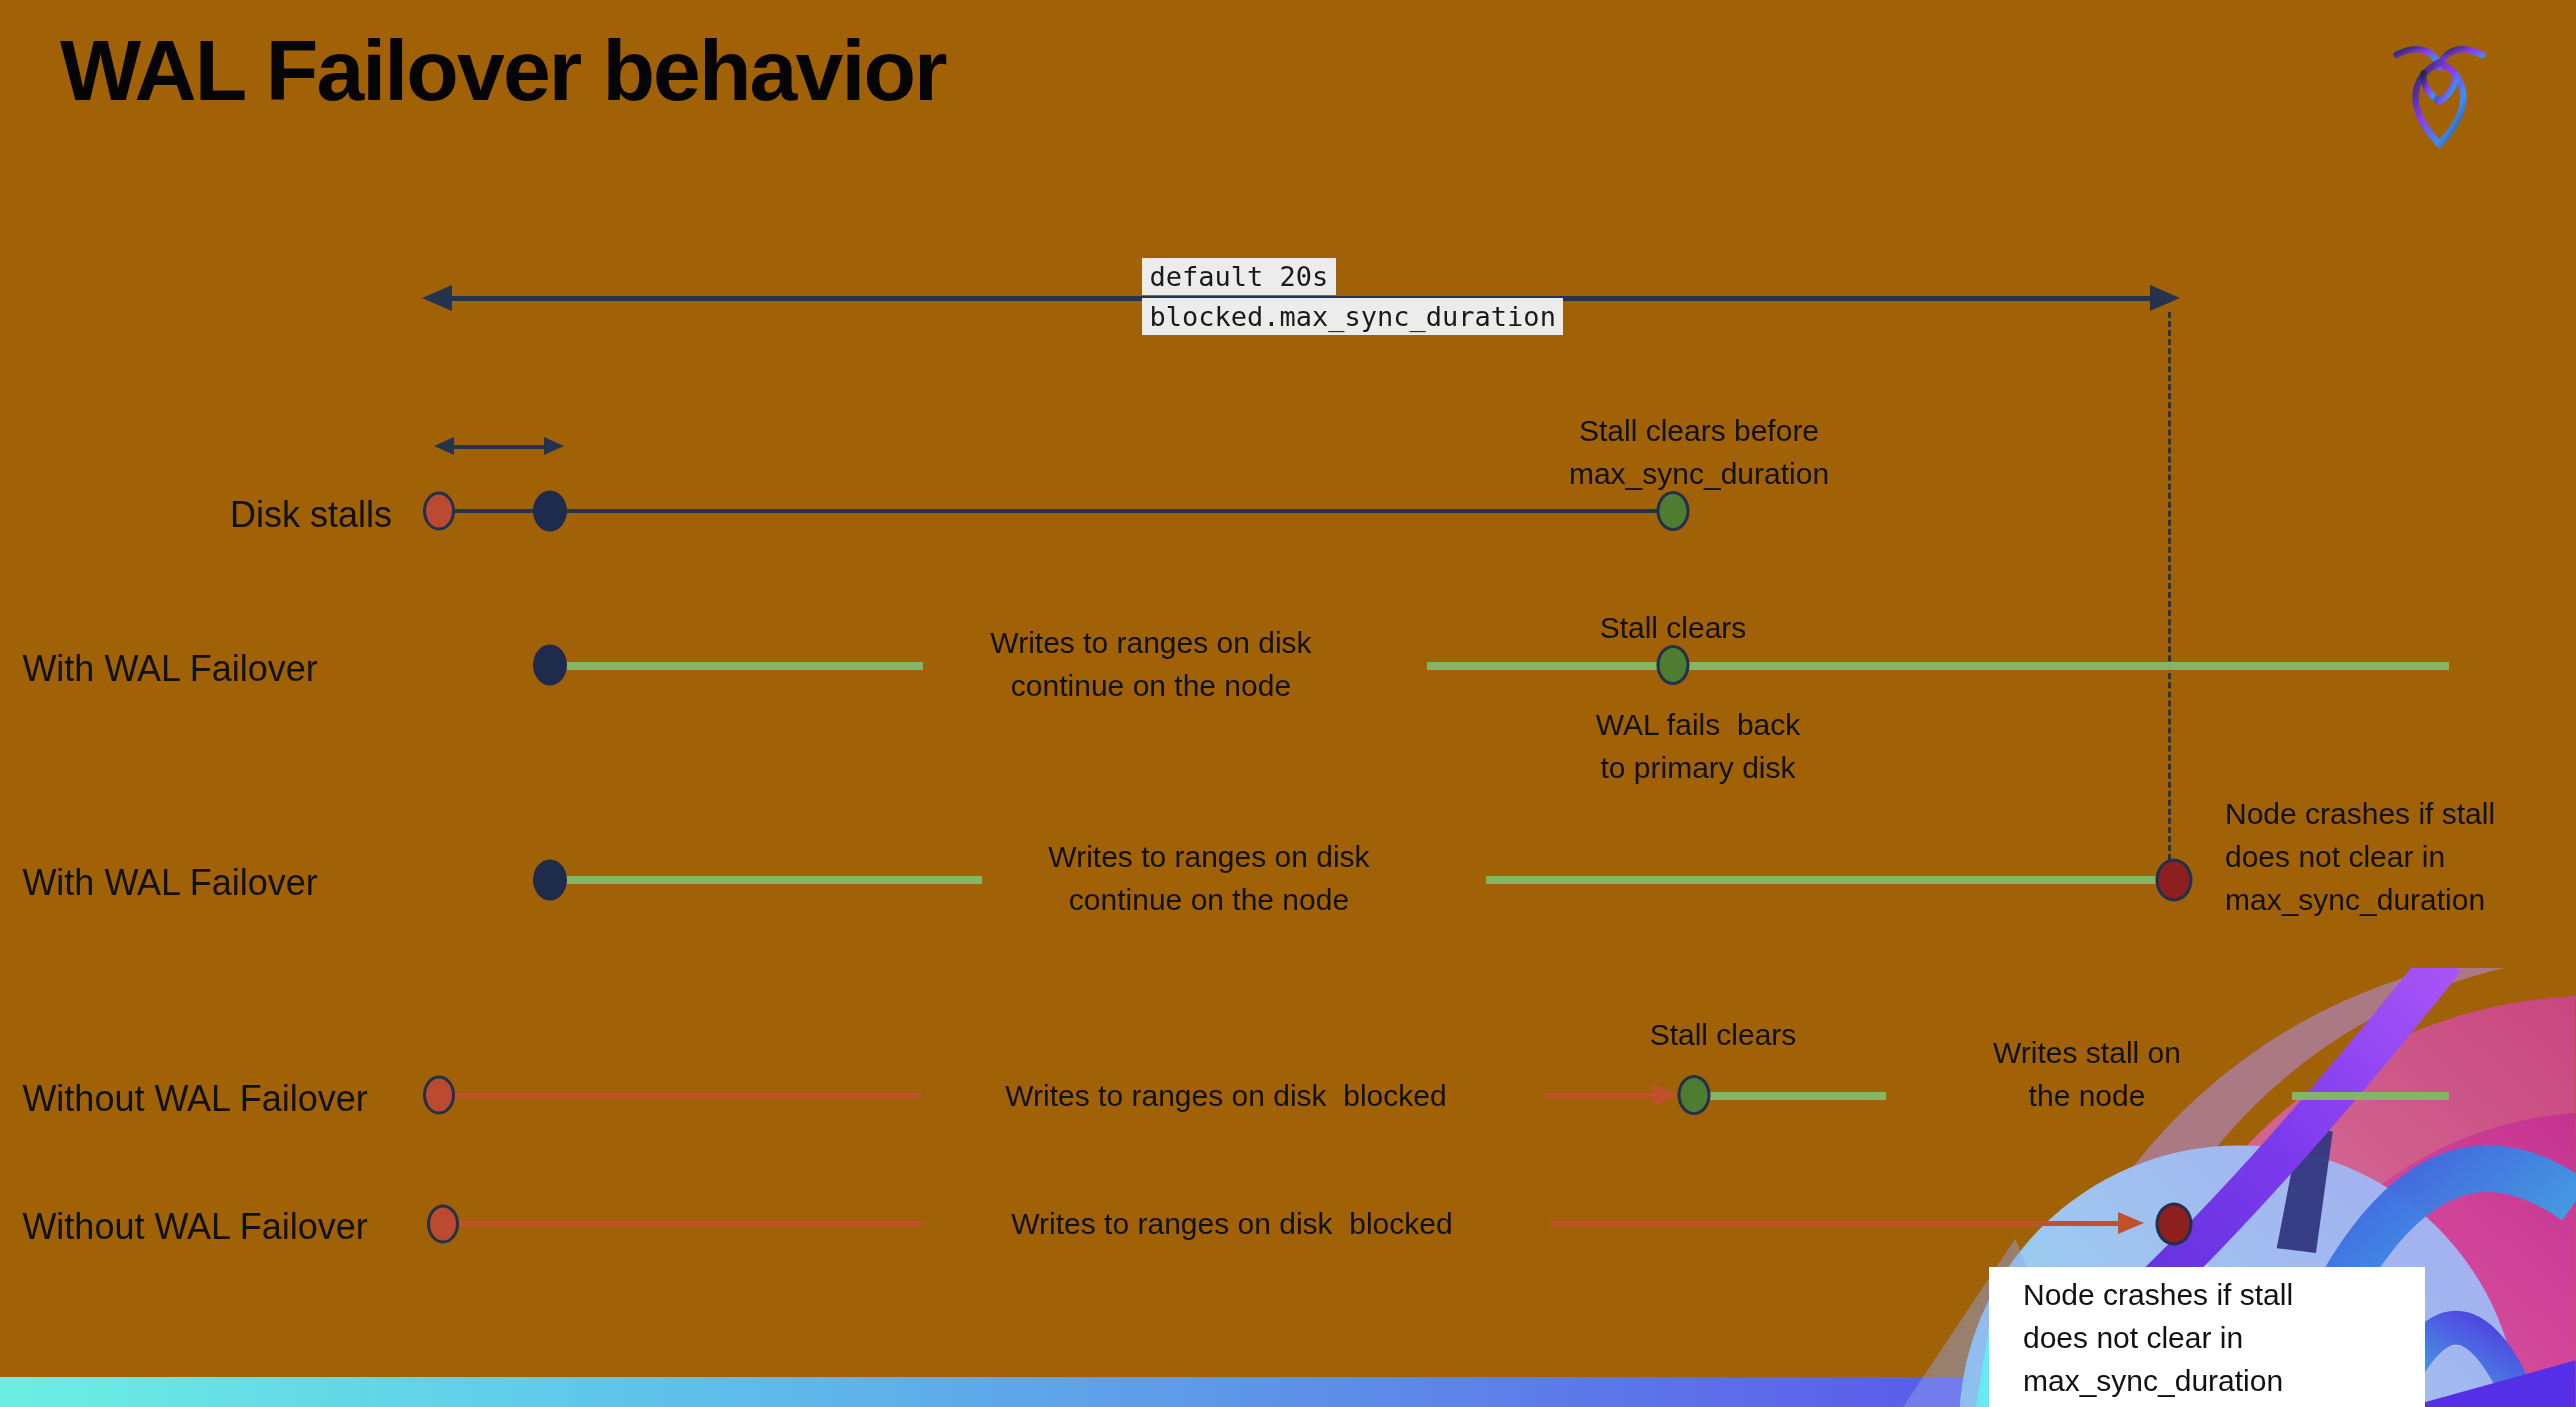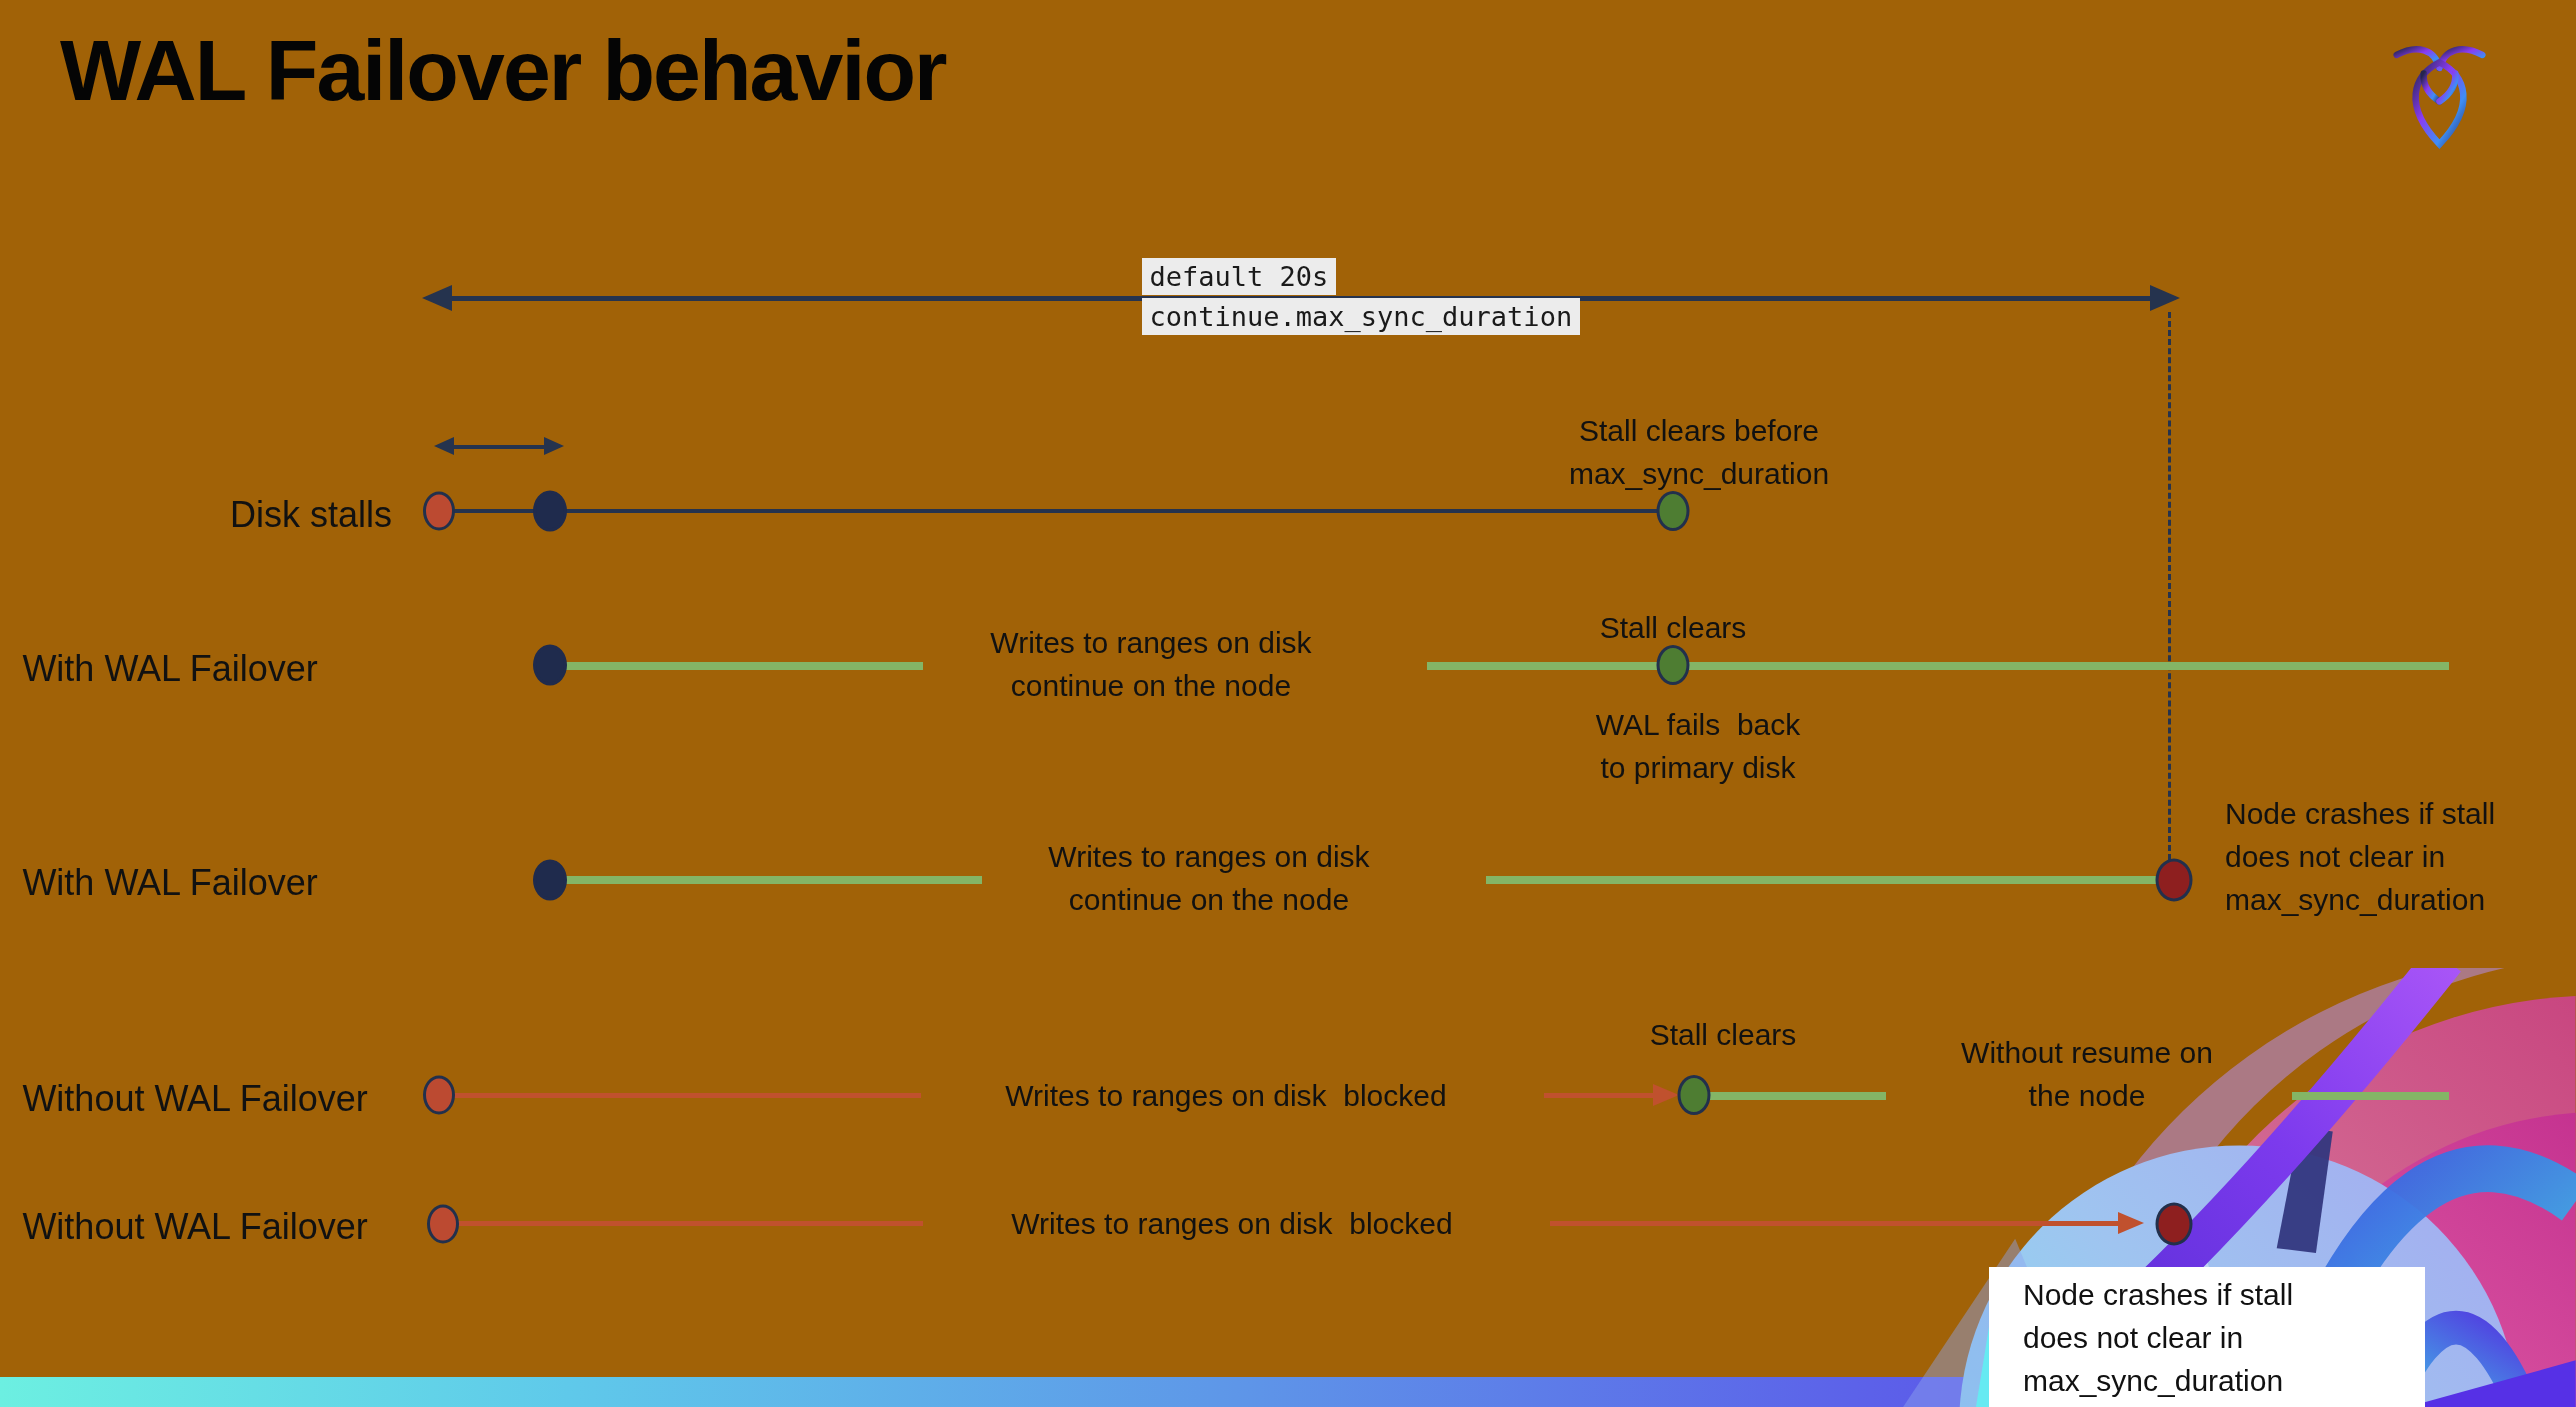--- a/index.html
+++ b/index.html
@@ -107,21 +107,21 @@
       <path d="M 50 66 C 62 58 68 48 67 36"></path>
     </g>
   </svg>
 
   <div class="hline navyline" style="left:439px;top:296px;width:1729px;"></div>
   <div class="tri nl" style="left:422px;top:285px;"></div>
   <div class="tri nr" style="left:2150px;top:285px;"></div>
 
   <div class="el codechips" style="left:1142px;top:258px;">
     <span class="chip">default 20s</span>
-    <span class="chip">continue.max_sync_duration</span>
+    <span class="chip">blocked.max_sync_duration</span>
   </div>
 
 
   <div class="hline navyline" style="left:451px;top:445px;width:93px;height:3.7px;"></div>
   <div class="tri sl" style="left:434px;top:437px;"></div>
   <div class="tri sr" style="left:544px;top:437px;"></div>
 
   <div class="dashv" style="left:2168px;top:312px;height:548px;"></div>
 
   <div class="el rowlabel" style="left:140px;top:494px;width:252px;text-align:right;">Disk stalls</div>
@@ -156,21 +156,21 @@
 
   <div class="el rowlabel" style="left:22.4px;top:1078px;">Without WAL Failover</div>
   <div class="dot red" style="left:439px;top:1095px;"></div>
   <div class="hline redline" style="left:451px;top:1093px;width:470px;"></div>
   <div class="el note center" style="left:1226px;top:1074px;">Writes to ranges on disk  blocked</div>
   <div class="hline redline" style="left:1544px;top:1093px;width:114px;"></div>
   <div class="tri rr" style="left:1653px;top:1084px;"></div>
   <div class="dot green" style="left:1694px;top:1095px;"></div>
   <div class="hline greenline" style="left:1708px;top:1092px;width:178px;"></div>
   <div class="el note center" style="left:1723px;top:1013px;">Stall clears</div>
-  <div class="el note center" style="left:2087px;top:1031px;">Without resume on
+  <div class="el note center" style="left:2087px;top:1031px;">Writes stall on
 the node</div>
   <div class="hline greenline" style="left:2292px;top:1092px;width:157px;"></div>
 
   <div class="el rowlabel" style="left:22.4px;top:1206px;">Without WAL Failover</div>
   <div class="dot red" style="left:443px;top:1224px;"></div>
   <div class="hline redline" style="left:454px;top:1221px;width:469px;"></div>
   <div class="el note center" style="left:1232px;top:1202px;">Writes to ranges on disk  blocked</div>
   <div class="hline redline" style="left:1550px;top:1221px;width:572px;"></div>
   <div class="tri rr" style="left:2118px;top:1212px;"></div>
   <div class="dot darkred" style="left:2174px;top:1224px;"></div>

